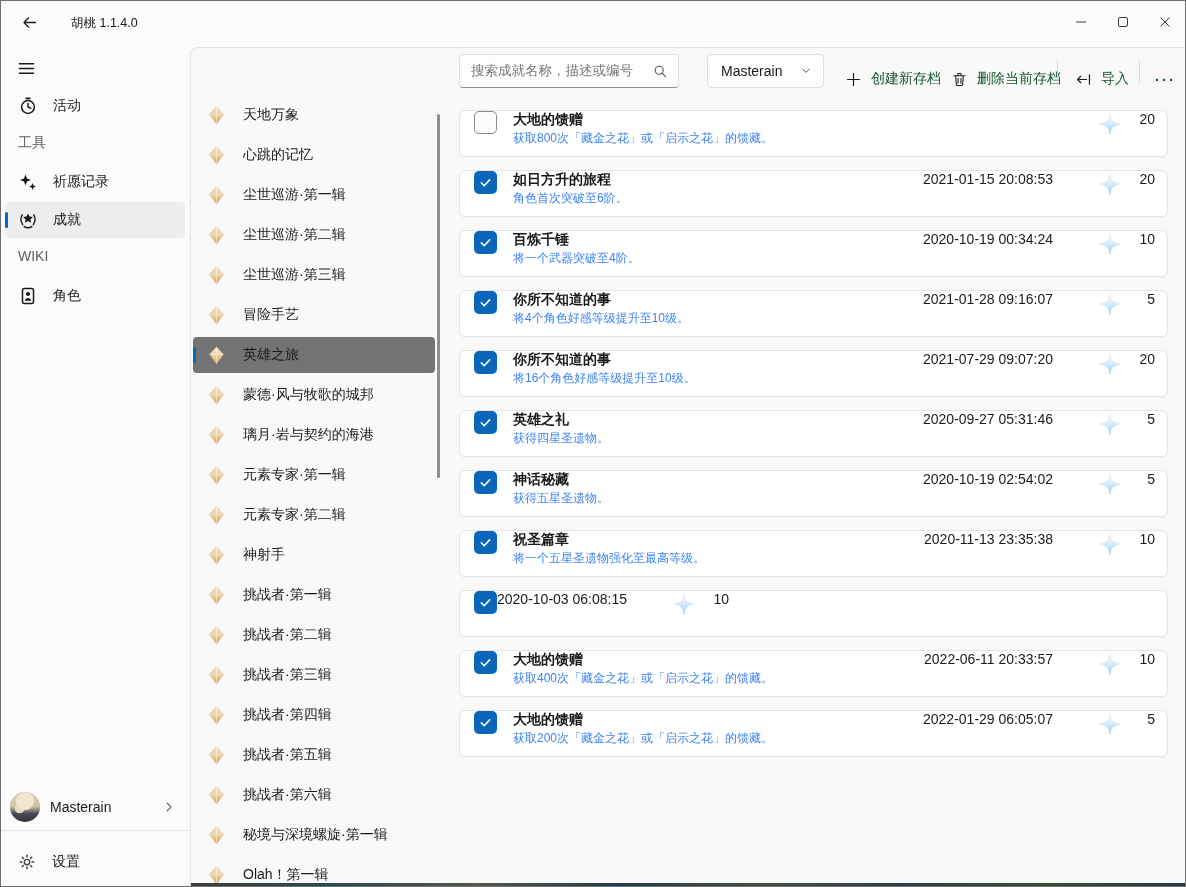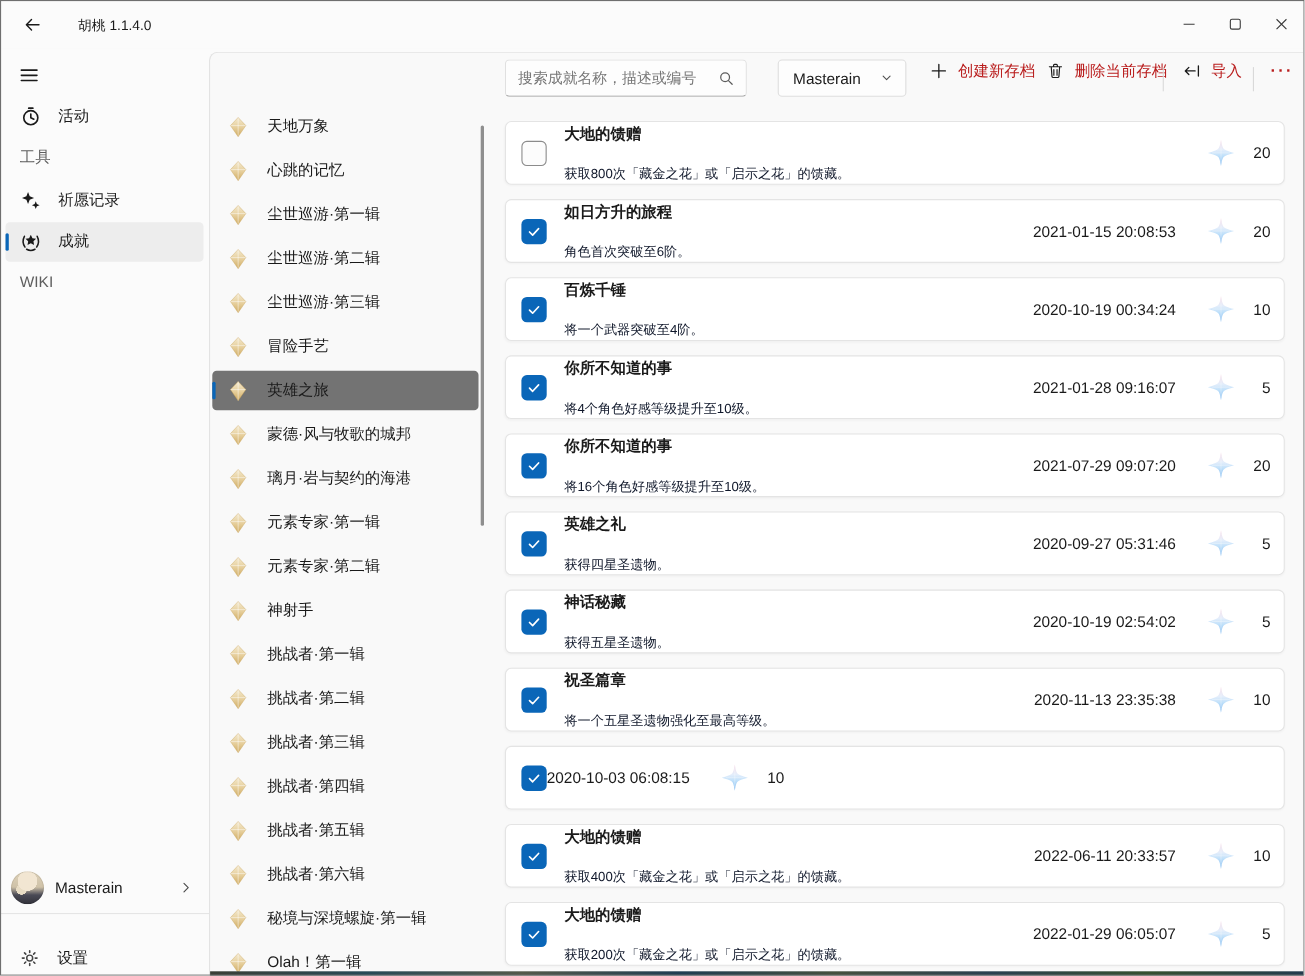--- a/index.html
+++ b/index.html
@@ -32,65 +32,65 @@
   #user-row{position:absolute;left:0;top:744px;width:190px;height:38px;display:flex;align-items:center;cursor:pointer}
   .avatar{width:30px;height:30px;border-radius:50%;margin-left:10px;flex:0 0 auto;
     background:
       radial-gradient(circle at 50% 30%,#f2e6d2 0 34%,rgba(0,0,0,0) 35%),
       radial-gradient(circle at 32% 55%,#e8dcc4 0 18%,rgba(0,0,0,0) 19%),
       linear-gradient(180deg,#ded2ba 0%,#cfc2a8 48%,#4a4a55 72%,#32323a 100%);
     box-shadow:inset 0 0 0 1px rgba(0,0,0,.08)}
   #user-name{margin-left:10px;font-size:14px}
   #user-chevron{margin-left:auto;margin-right:14px;width:14px;height:14px}
   #user-divider{position:absolute;left:0;top:786px;width:190px;height:1px;background:#e5e5e5}
-  #settings-row{position:absolute;left:5px;top:800px;width:180px;height:36px;border-radius:4px;display:flex;align-items:flex-end;cursor:pointer}
+  #settings-row{position:absolute;left:5px;top:800px;width:180px;height:36px;border-radius:4px;display:flex;align-items:center;cursor:pointer}
   #settings-row .ic{width:18px;height:18px;margin-left:13px}
   #settings-row .lbl{margin-left:16px;font-size:14px}
 
   
   #content{position:absolute;left:190px;top:47px;width:995px;height:840px;background:#f9f9f9;
     border:1px solid #e3e3e3;border-right:none;border-bottom:none;border-top-left-radius:8px;box-sizing:border-box}
 
   
   #searchbox{position:absolute;left:268px;top:6px;width:220px;height:34px;background:#fdfdfd;border:1px solid #e0e0e0;border-bottom-color:#8f8f8f;border-radius:4px;box-sizing:border-box;display:flex;align-items:center}
   #searchbox input{flex:1;border:none;outline:none;background:transparent;font-size:13.5px;padding:0 0 0 11px;color:#1a1a1a;font-family:Liberation Serif, serif}
   #searchbox input::placeholder{color:#767676}
   #search-ic{width:16px;height:16px;margin:0 10px 0 4px;flex:0 0 auto;cursor:pointer}
   #archive-dd{position:absolute;left:516px;top:6px;width:117px;height:34px;background:#fdfdfd;border:1px solid #dedede;border-radius:4px;box-sizing:border-box;display:flex;align-items:center;cursor:pointer}
   #archive-dd .val{margin-left:13px;font-size:14px}
   #archive-dd .ic{margin-left:auto;margin-right:10px;width:14px;height:14px}
-  .txt-btn{position:absolute;top:8px;height:32px;border:none;background:transparent;border-radius:4px;display:flex;align-items:flex-start;padding:0 8px;font-family:Liberation Sans, sans-serif;font-size:14px;color:#b91c1c;cursor:pointer}
+  .txt-btn{position:absolute;top:8px;height:32px;border:none;background:transparent;border-radius:4px;display:flex;align-items:flex-end;padding:0 8px;font-family:Liberation Sans, sans-serif;font-size:14px;color:#14532d;cursor:pointer}
   .txt-btn .ic{width:17px;height:17px;margin-right:9px;flex:0 0 auto}
   #btn-create{left:646px}
   #btn-delete{left:752px}
   #btn-import{left:876px}
   #btn-more{left:954px;font-weight:bold;letter-spacing:2px;font-size:15px;padding:0 10px}
   .vsep{position:absolute;top:13px;width:1px;height:22px;background:#d9d9d9}
   #sep1{left:866px}#sep2{left:948px}
 
   
   #category-col{position:absolute;left:0;top:49px;width:246px}
   .cat-item{position:relative;height:36px;margin:0 2px 4px;border-radius:4px;display:flex;align-items:center;cursor:pointer}
   .cat-item.selected{background:#737373}
   .cat-item .pill{position:absolute;left:0;top:10px;width:3px;height:16px;border-radius:2px;background:var(--accent)}
   .cat-item .ic{width:21px;height:21px;margin-left:13px;flex:0 0 auto}
   .cat-item .lbl{margin-left:16px;font-size:14px;white-space:nowrap}
   #cat-scrollbar{position:absolute;left:246px;top:66px;width:3px;height:364px;border-radius:2px;background:#8f8f8f;cursor:grab}
 
   
   #achv-list{position:absolute;left:268px;top:62px;width:709px}
-  .card{height:58px;margin-bottom:13px;background:#ffffff;border:1px solid #e4e4e4;border-radius:6px;box-sizing:border-box;display:flex;align-items:center;box-shadow:0 1px 2px rgba(0,0,0,.03);cursor:pointer}
+  .card{height:47px;margin-bottom:13px;background:#ffffff;border:1px solid #e4e4e4;border-radius:6px;box-sizing:border-box;display:flex;align-items:flex-start;box-shadow:0 1px 2px rgba(0,0,0,.03);cursor:pointer}
   .cb{width:23px;height:23px;border-radius:5px;margin-left:14px;flex:0 0 auto;box-sizing:border-box;cursor:pointer}
   .cb.checked{background:var(--accent);display:flex;align-items:center;justify-content:center}
   .cb.unchecked{background:#fcfcfc;border:1px solid #8b8b8b}
   .cb svg{width:15px;height:15px}
   .a-text{margin-left:16px;flex:1;min-width:0}
   .a-title{font-size:14px;font-weight:bold;color:#1a1a1a;line-height:17px}
-  .a-desc{font-size:12px;color:#0f172a;margin-top:21px;line-height:15px}
-  .a-date{font-size:14px;color:#1a1a1a;margin-right:28px;white-space:nowrap}
+  .a-desc{font-size:12px;color:#3b82f6;margin-top:3px;line-height:15px}
+  .a-date{font-size:14px;color:#1a1a1a;margin-right:44px;white-space:nowrap}
   .a-gem{width:26px;height:26px;margin-right:6px;flex:0 0 auto}
   .a-count{width:26px;text-align:right;font-size:14px;margin-right:12px;flex:0 0 auto}
 
   #bottom-peek{position:absolute;left:0;bottom:0;width:100%;height:4px;
     background:linear-gradient(90deg,#3a3f36,#274a57,#53594a,#1f3d52,#44503e,#2a4050,#35502f,#233b4e)}
 </style>
 </head>
 <body>
 
 <svg width="0" height="0" style="position:absolute" aria-hidden="true">
@@ -179,20 +179,30 @@
           <span class="ic">
             <svg width="20" height="20" viewBox="0 0 20 20">
               <path d="M10 3.4 L11.5 6.5 L14.8 7 L12.4 9.4 L13 12.7 L10 11.1 L7 12.7 L7.6 9.4 L5.2 7 L8.5 6.5 Z" fill="#1a1a1a"></path>
               <path d="M4.2 4.8 C2.7 7.6 2.7 11.6 4.7 14.6 M15.8 4.8 C17.3 7.6 17.3 11.6 15.3 14.6" fill="none" stroke="#1a1a1a" stroke-width="1.4" stroke-linecap="round"></path>
               <path d="M6.2 16.6 C8.6 18 11.4 18 13.8 16.6" fill="none" stroke="#1a1a1a" stroke-width="1.4" stroke-linecap="round"></path>
             </svg>
           </span>
           <span class="lbl">成就</span>
         </div>
         <div class="side-header">WIKI</div>
+        <div class="side-item">
+          <span class="ic">
+            <svg width="20" height="20" viewBox="0 0 20 20">
+              <rect x="4.5" y="2.5" width="11" height="15" rx="2" fill="none" stroke="#1a1a1a" stroke-width="1.5"></rect>
+              <circle cx="10" cy="8" r="2.1" fill="#1a1a1a"></circle>
+              <path d="M6.8 14.8 C7.2 12.8 8.4 11.9 10 11.9 C11.6 11.9 12.8 12.8 13.2 14.8 Z" fill="#1a1a1a"></path>
+            </svg>
+          </span>
+          <span class="lbl">角色</span>
+        </div>
       </nav>
     <div id="user-row">
       <span class="avatar"></span>
       <span id="user-name">Masterain</span>
       <span id="user-chevron">
         <svg width="14" height="14" viewBox="0 0 20 20">
             <path d="M7.5 4.5 L13 10 L7.5 15.5" fill="none" stroke="#4a4a4a" stroke-width="1.5" stroke-linecap="round" stroke-linejoin="round"></path>
           </svg>
       </span>
     </div>

